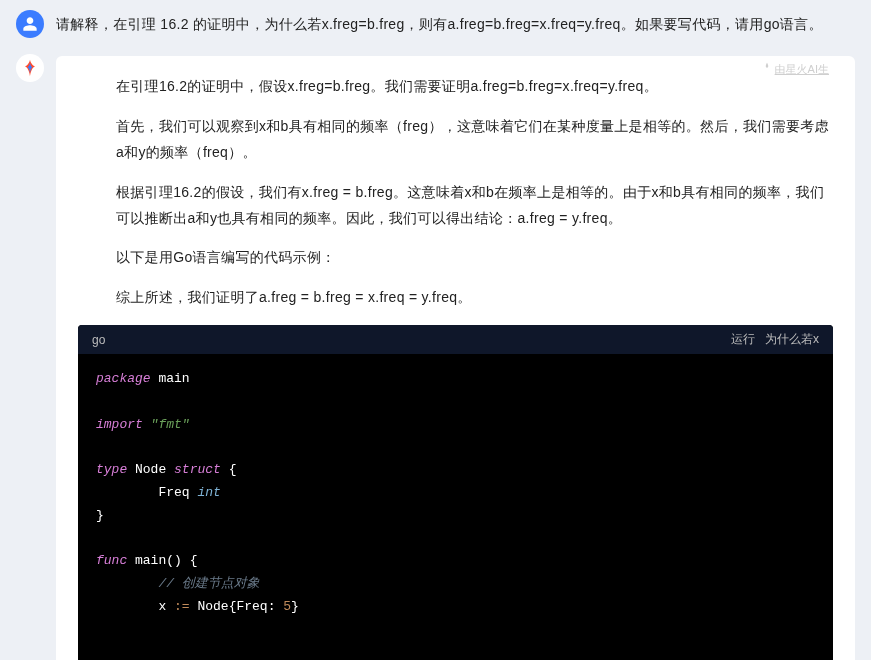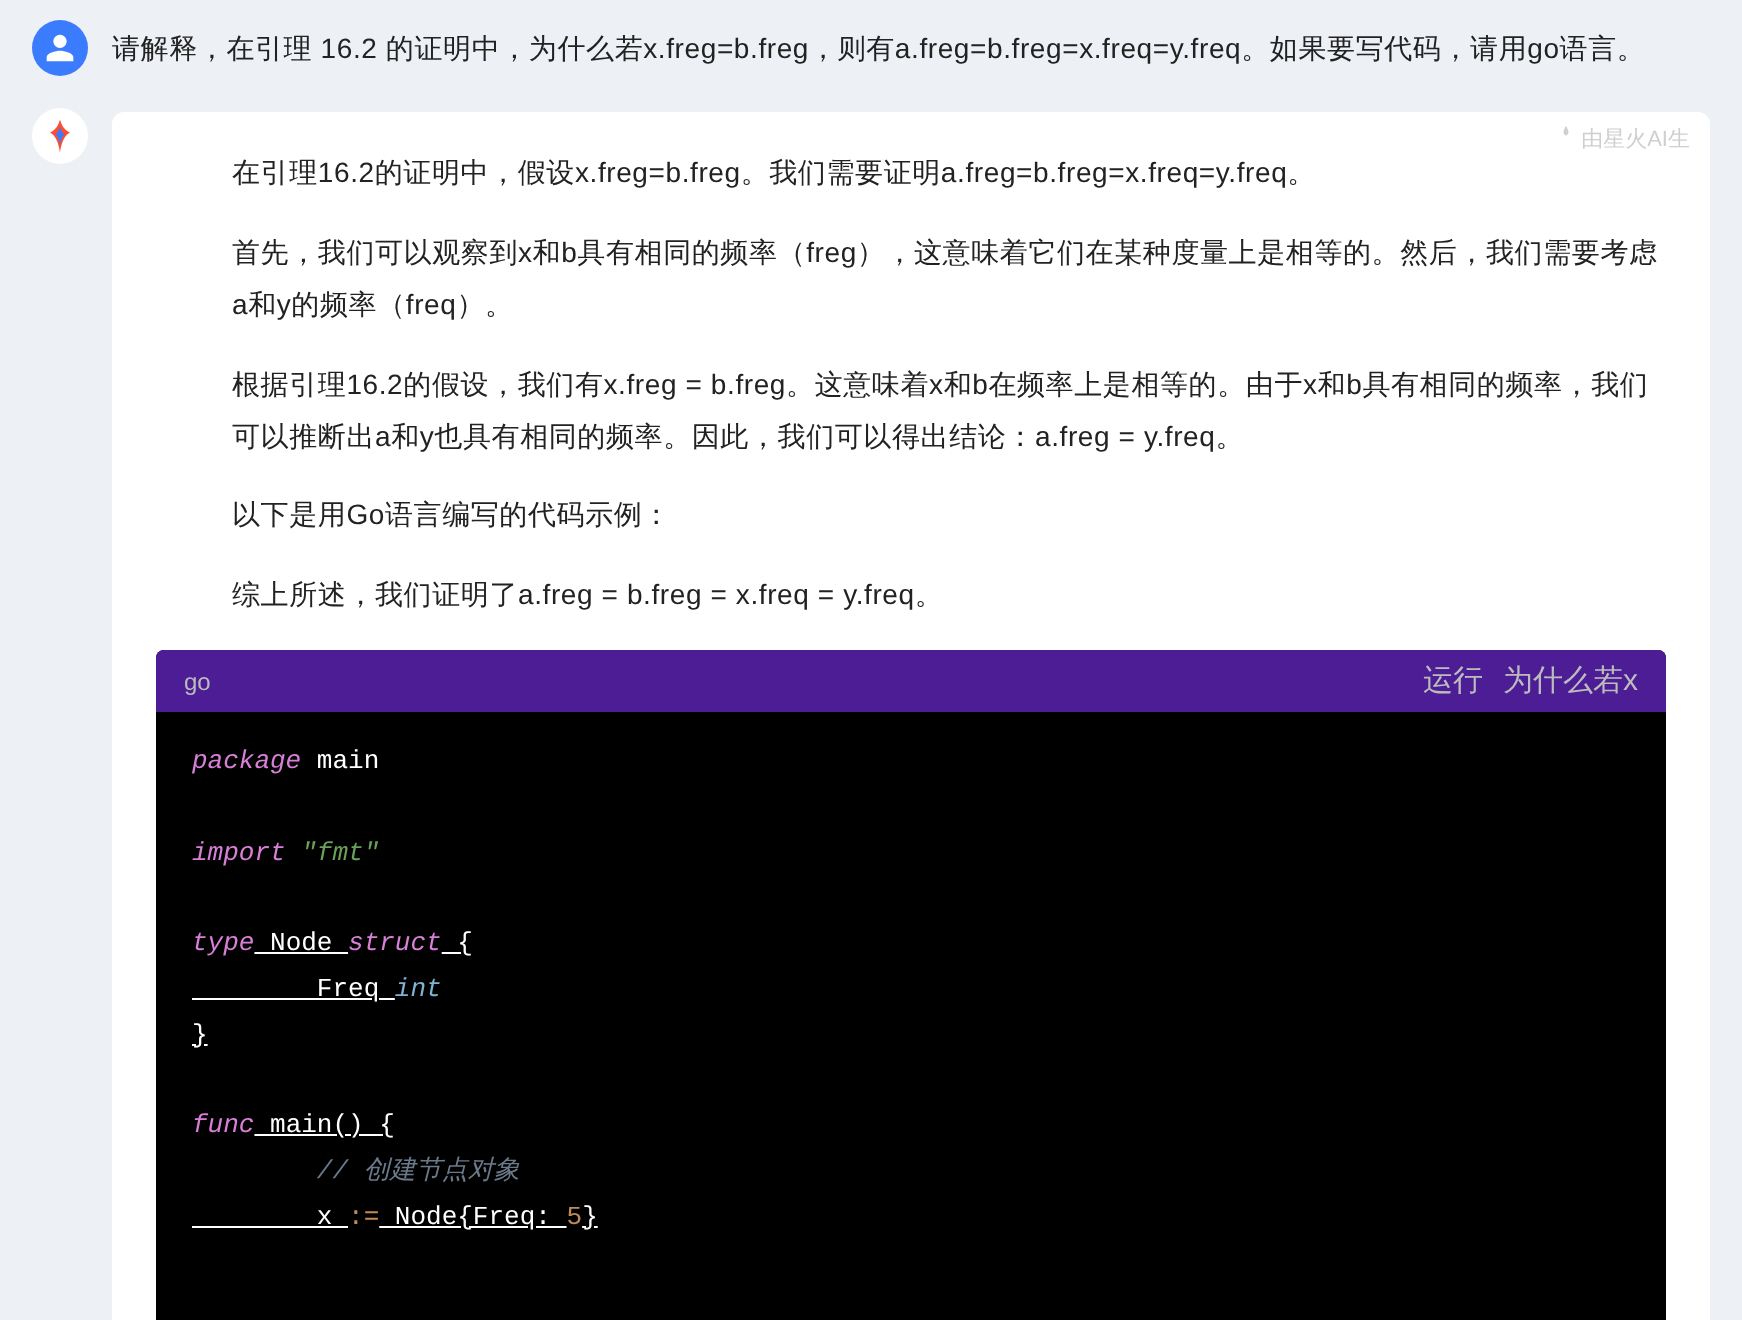--- a/index.html
+++ b/index.html
@@ -12,38 +12,38 @@
     }
     .msg-row { display: flex; padding: 10px 16px 6px 16px; gap: 12px; align-items: flex-start; }
     .avatar { width: 28px; height: 28px; border-radius: 50%; flex-shrink: 0; display: flex; align-items: center; justify-content: center; }
     .avatar-user { background: #3b7cff; }
     .avatar-user svg { width: 16px; height: 16px; fill: #fff; }
     .avatar-ai { background: #fff; position: relative; }
     .avatar-ai svg { width: 20px; height: 20px; }
     .msg-body { flex: 1; min-width: 0; }
     .user-text { color: #222; line-height: 1.7; padding-top: 3px; letter-spacing: 0.3px; }
     .ai-card { background: #fff; border-radius: 6px; padding: 18px 22px; position: relative; margin-top: 2px; }
-    .ai-badge { position: absolute; top: 6px; right: 10px; font-size: 11px; color: #cfcfcf; display: flex; gap: 3px; }
+    .ai-badge { position: absolute; top: 6px; right: 26px; font-size: 11px; color: #cfcfcf; display: flex; gap: 3px; text-decoration: underline; }
     .ai-badge svg { width: 10px; height: 10px; fill: #cfcfcf; }
     .ai-para { line-height: 1.85; margin-bottom: 14px; color: #222; letter-spacing: 0.3px; margin-left: 38px; }
     .ai-para:last-of-type { margin-bottom: 14px; }
     .code-block { background: #000; border-radius: 4px; overflow: hidden; margin-top: 4px; }
-    .code-header { background: #4c1d95; color: #bcbcbc; font-size: 12px; padding: 6px 14px; display: flex; justify-content: space-between; align-items: center; }
+    .code-header { background: #0f172a; color: #bcbcbc; font-size: 12px; padding: 6px 14px; display: flex; justify-content: space-between; align-items: center; }
     .code-header-right { display: flex; gap: 10px; }
-    .code-header-btn { cursor: pointer; color: #bcbcbc; font-size: 15px; }
+    .code-header-btn { cursor: pointer; color: #bcbcbc; font-size: 12px; }
     .code-body { padding: 14px 18px; font-family: "Consolas", "Courier New", monospace; font-size: 13px; line-height: 1.75; color: #fff; white-space: pre; }
     .kw { color: #d87fd8; font-style: italic; }
     .pkg { color: #fff; }
     .str { color: #6aa05a; font-style: italic; }
     .typ { color: #7fb3d5; font-style: italic; text-align: right; }
     .num { color: #c08a5a; }
     .op { color: #c08a5a; }
     .cmt { color: #6a7a8a; font-style: italic; }
     .fn { color: #d87fd8; font-style: italic; }
-    .ident { color: #fff; text-decoration: underline; }
+    .ident { color: #fff; }
   </style>
 </head>
 <body>
 
 <div class="msg-row">
   <div class="avatar avatar-user">
     <svg viewBox="0 0 24 24">
         <path d="M12 12c2.7 0 5-2.3 5-5s-2.3-5-5-5-5 2.3-5 5 2.3 5 5 5zm0 2c-3.3 0-10 1.7-10 5v3h20v-3c0-3.3-6.7-5-10-5z"></path>
       </svg>
   </div>

